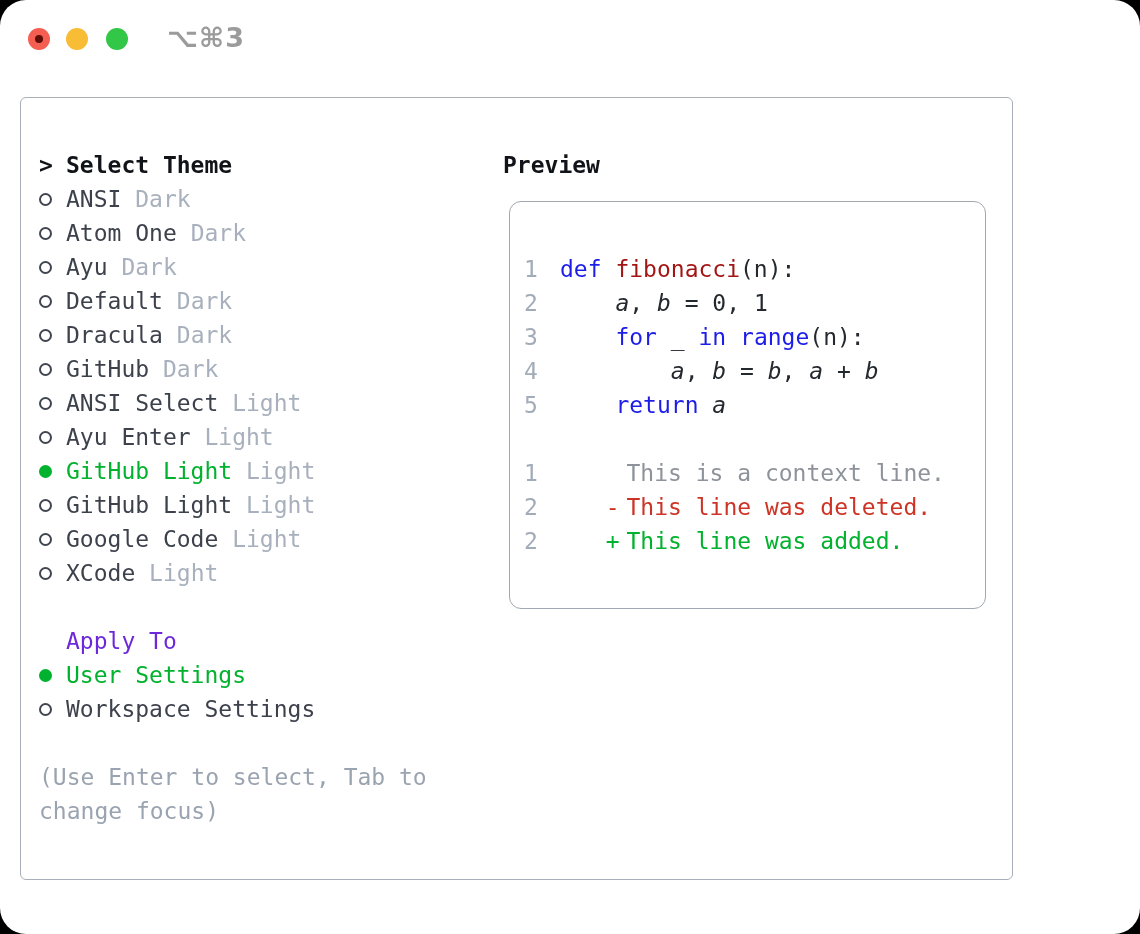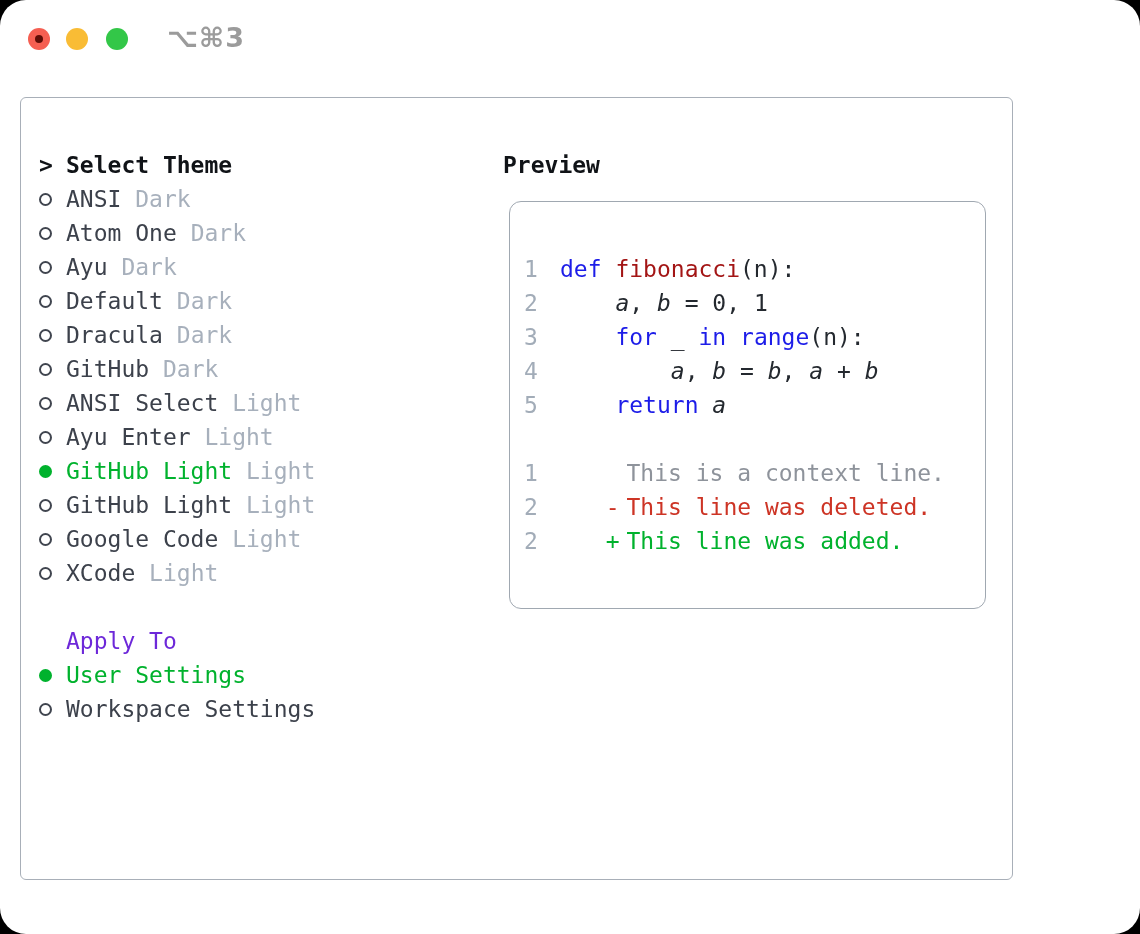--- a/index.html
+++ b/index.html
@@ -193,20 +193,21 @@
           </span>
         <span class="t-name">User Settings</span>
       </div>
       <div class="row">
         <span class="bcell">
             <span class="bullet"></span>
           </span>
         <span class="t-name">Workspace Settings</span>
       </div>
 
+      <div class="help">(Use Enter to select, Tab to change focus)</div>
     </div>
 
     <div class="right-col">
       <div class="pv-title">Preview</div>
 
       <div class="preview-box">
         <pre class="cline"><span class="ln">1</span><span class="tok-kw">def </span><span class="tok-fn">fibonacci</span><span>(n):</span></pre>
         <pre class="cline"><span class="ln">2</span><span>    </span><span class="tok-var">a</span><span>, </span><span class="tok-var">b</span><span> = 0, 1</span></pre>
         <pre class="cline"><span class="ln">3</span><span>    </span><span class="tok-kw">for</span><span> _ </span><span class="tok-kw">in</span><span> </span><span class="tok-kw">range</span><span>(n):</span></pre>
         <pre class="cline"><span class="ln">4</span><span>        </span><span class="tok-var">a</span><span>, </span><span class="tok-var">b</span><span> = </span><span class="tok-var">b</span><span>, </span><span class="tok-var">a</span><span> + </span><span class="tok-var">b</span></pre>

